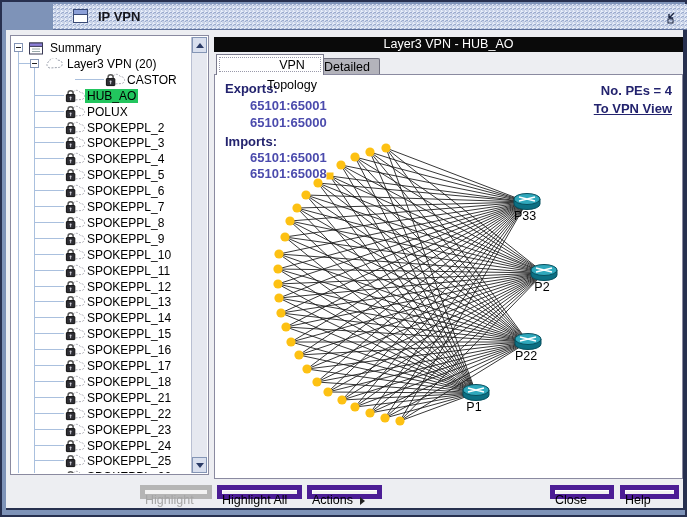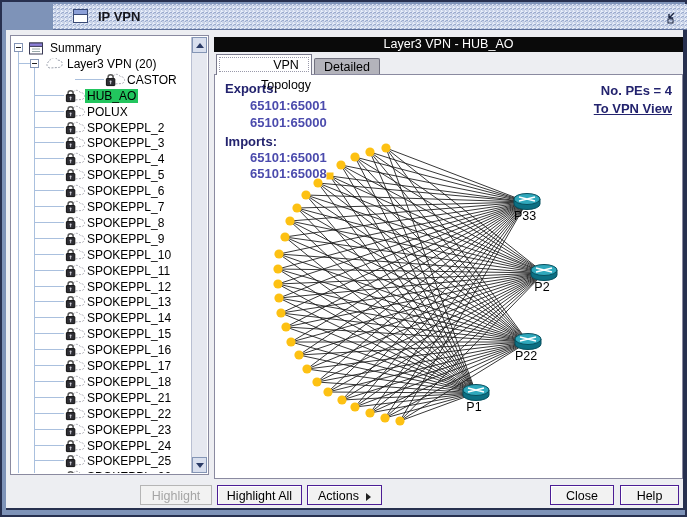--- a/index.html
+++ b/index.html
@@ -35,31 +35,31 @@
   .sbar{position:absolute;right:1px;top:1px;width:16px;height:436px;background:#E6E8F0;border-left:1px solid #B9BFD2;box-sizing:border-box;}
   .sbtn{position:absolute;left:0;width:15px;height:16px;background:#D9DFEE;border:1px solid #8495B5;box-sizing:border-box;}
   .arr{position:absolute;left:3px;width:0;height:0;border-left:4px solid transparent;border-right:4px solid transparent;}
   .arr.up{top:5px;border-bottom:5px solid #2A3A66;}
   .arr.dn{top:5px;border-top:5px solid #2A3A66;}
   .sthumb{position:absolute;left:0;top:17px;width:15px;height:338px;border:1px solid #6F84AD;box-sizing:border-box;}
 
   
   .p-header{position:absolute;left:212px;top:35px;width:469px;height:15px;background:#0A0A0A;color:#ffffff;font-size:12.5px;text-align:center;line-height:15px;}
   .tab{position:absolute;box-sizing:border-box;font-size:12.5px;text-align:center;}
-  .tab.active{left:214px;top:52px;width:96px;height:21px;background:#fff;border:1px solid #7A7A8C;border-bottom:none;line-height:20px;z-index:3;outline:1px dotted #99A;outline-offset:-4px;padding-left:44px;}
+  .tab.active{left:214px;top:52px;width:108px;height:21px;background:#fff;border:1px solid #7A7A8C;border-bottom:none;line-height:20px;z-index:3;outline:1px dotted #99A;outline-offset:-4px;padding-left:44px;}
   .tab.inactive{left:312px;top:56px;width:66px;height:17px;background:#B3B3BB;border:1px solid #71717F;border-bottom:none;line-height:16px;border-radius:2px 2px 0 0;}
   .content{position:absolute;left:212px;top:72px;width:469px;height:405px;background:#fff;border:1px solid #8A8AA0;box-sizing:border-box;z-index:1;}
   .topo-svg{position:absolute;left:0;top:0;}
   .navyt{color:#23236E;font-weight:bold;font-size:13px;position:absolute;}
   .valt{color:#4B4BAD;font-weight:bold;font-size:13px;position:absolute;}
   .linkt{color:#23236E;font-weight:bold;font-size:13px;text-decoration:underline;position:absolute;cursor:pointer;}
 
   
-  .btn{position:absolute;top:483px;height:20px;background:#F2F2F2;border:1px solid #4c1d95;box-sizing:border-box;
-       box-shadow:inset 1px 1px 0 #fff;font-size:12.5px;color:#000;text-align:center;line-height:20px;cursor:pointer;}
+  .btn{position:absolute;top:483px;height:14px;background:#F2F2F2;border:5px solid #4c1d95;box-sizing:border-box;
+       box-shadow:inset 1px 1px 0 #fff;font-size:12.5px;color:#000;text-align:left;line-height:20px;cursor:pointer;}
   .btn.disabled{color:#A5A5A5;border-color:#B5B5B5;box-shadow:none;cursor:default;}
   .menu-arrow{display:inline-block;width:0;height:0;border-top:4px solid transparent;border-bottom:4px solid transparent;border-left:5px solid #222;margin-left:7px;vertical-align:-1px;}
 </style>
 </head>
 <body>
 
 <div class="window">
 
   <div class="titlebar bumps">
     <div class="title-icon">

